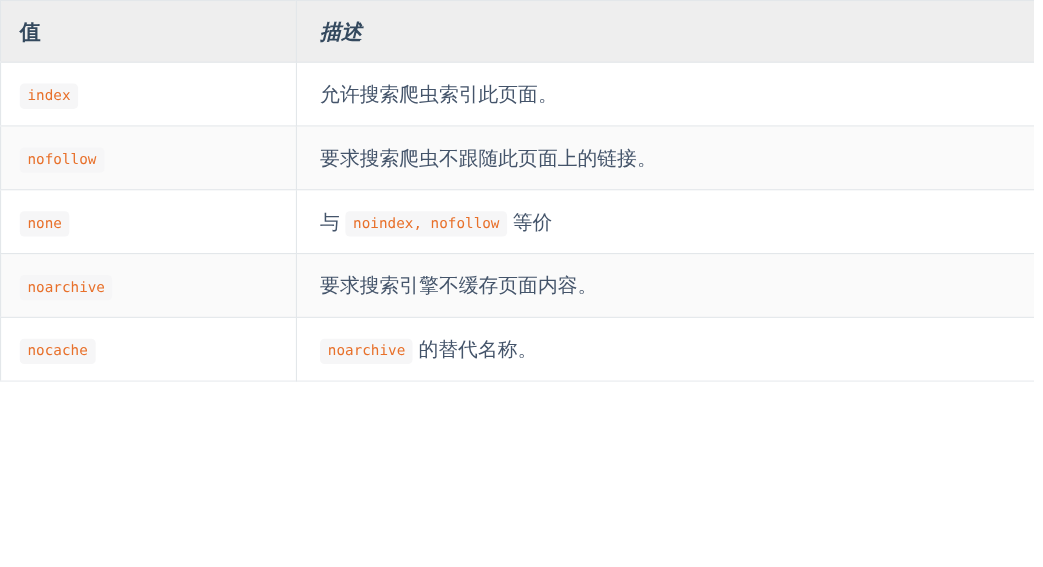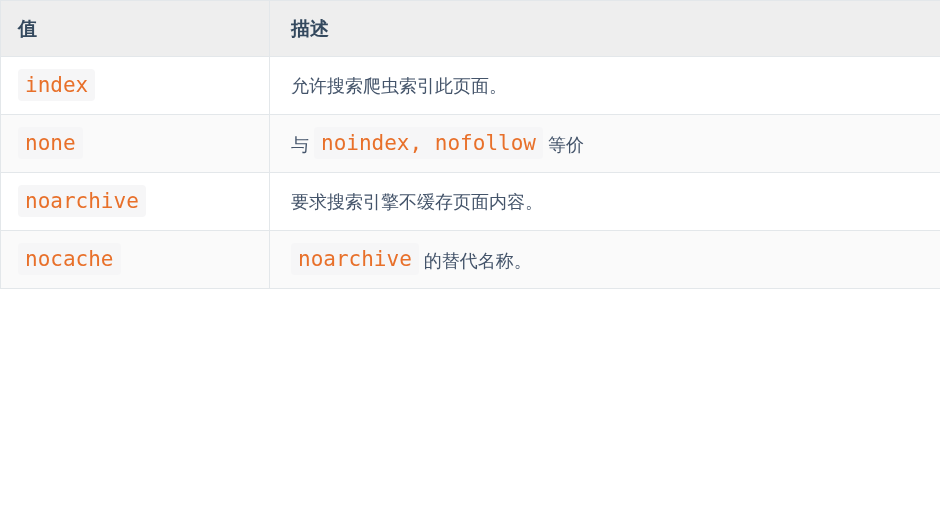--- a/index.html
+++ b/index.html
@@ -40,42 +40,42 @@
     font-size: 19px;
     text-align: left;
     padding: 15px 0 14px 17px;
     height: 28px;
     box-sizing: border-box;
     border-bottom: 1px solid #e3e7ea;
     border-right: 1px solid #e3e7ea;
     vertical-align: middle;
   }
   thead th:last-child { border-right: none; }
-  thead th.desc-head { padding-left: 21px; }
+  thead th.desc-head { padding-left: 21px; font-style: italic; }
 
   tbody td {
     padding: 0 0 0 17px;
     height: 58px;
     box-sizing: border-box;
     border-bottom: 1px solid #e3e7ea;
     border-right: 1px solid #e3e7ea;
     vertical-align: middle;
     font-size: 18px;
     color: #44546a;
     line-height: 1.5;
   }
   tbody td:last-child { border-right: none; }
   tbody td.desc-cell { padding-left: 21px; }
 
   tbody tr:nth-child(odd)  { background: #ffffff; }
   tbody tr:nth-child(even) { background: #fafafa; }
 
   code.tok {
     font-family: "DejaVu Sans Mono", "Liberation Mono", monospace;
-    font-size: 21px;
+    font-size: 13px;
     color: #e8702a;
     background: #f6f6f7;
     border-radius: 4px;
     padding: 4px 7px;
     white-space: pre;
   }
 
   .desc-text {
     display: inline;
     vertical-align: middle;
@@ -96,20 +96,24 @@
         <th class="value-head">值</th>
         <th class="desc-head">描述</th>
       </tr>
     </thead>
     <tbody id="table-body">
         <tr>
           <td class="value-cell"><code class="tok">index</code></td>
           <td class="desc-cell"><span class="desc-text">允许搜索爬虫索引此页面。</span></td>
         </tr>
         <tr>
+          <td class="value-cell"><code class="tok">nofollow</code></td>
+          <td class="desc-cell"><span class="desc-text">要求搜索爬虫不跟随此页面上的链接。</span></td>
+        </tr>
+        <tr>
           <td class="value-cell"><code class="tok">none</code></td>
           <td class="desc-cell"><span class="desc-text">与 </span><code class="tok">noindex, nofollow</code><span class="desc-text"> 等价</span></td>
         </tr>
         <tr>
           <td class="value-cell"><code class="tok">noarchive</code></td>
           <td class="desc-cell"><span class="desc-text">要求搜索引擎不缓存页面内容。</span></td>
         </tr>
         <tr>
           <td class="value-cell"><code class="tok">nocache</code></td>
           <td class="desc-cell"><code class="tok">noarchive</code><span class="desc-text"> 的替代名称。</span></td>

